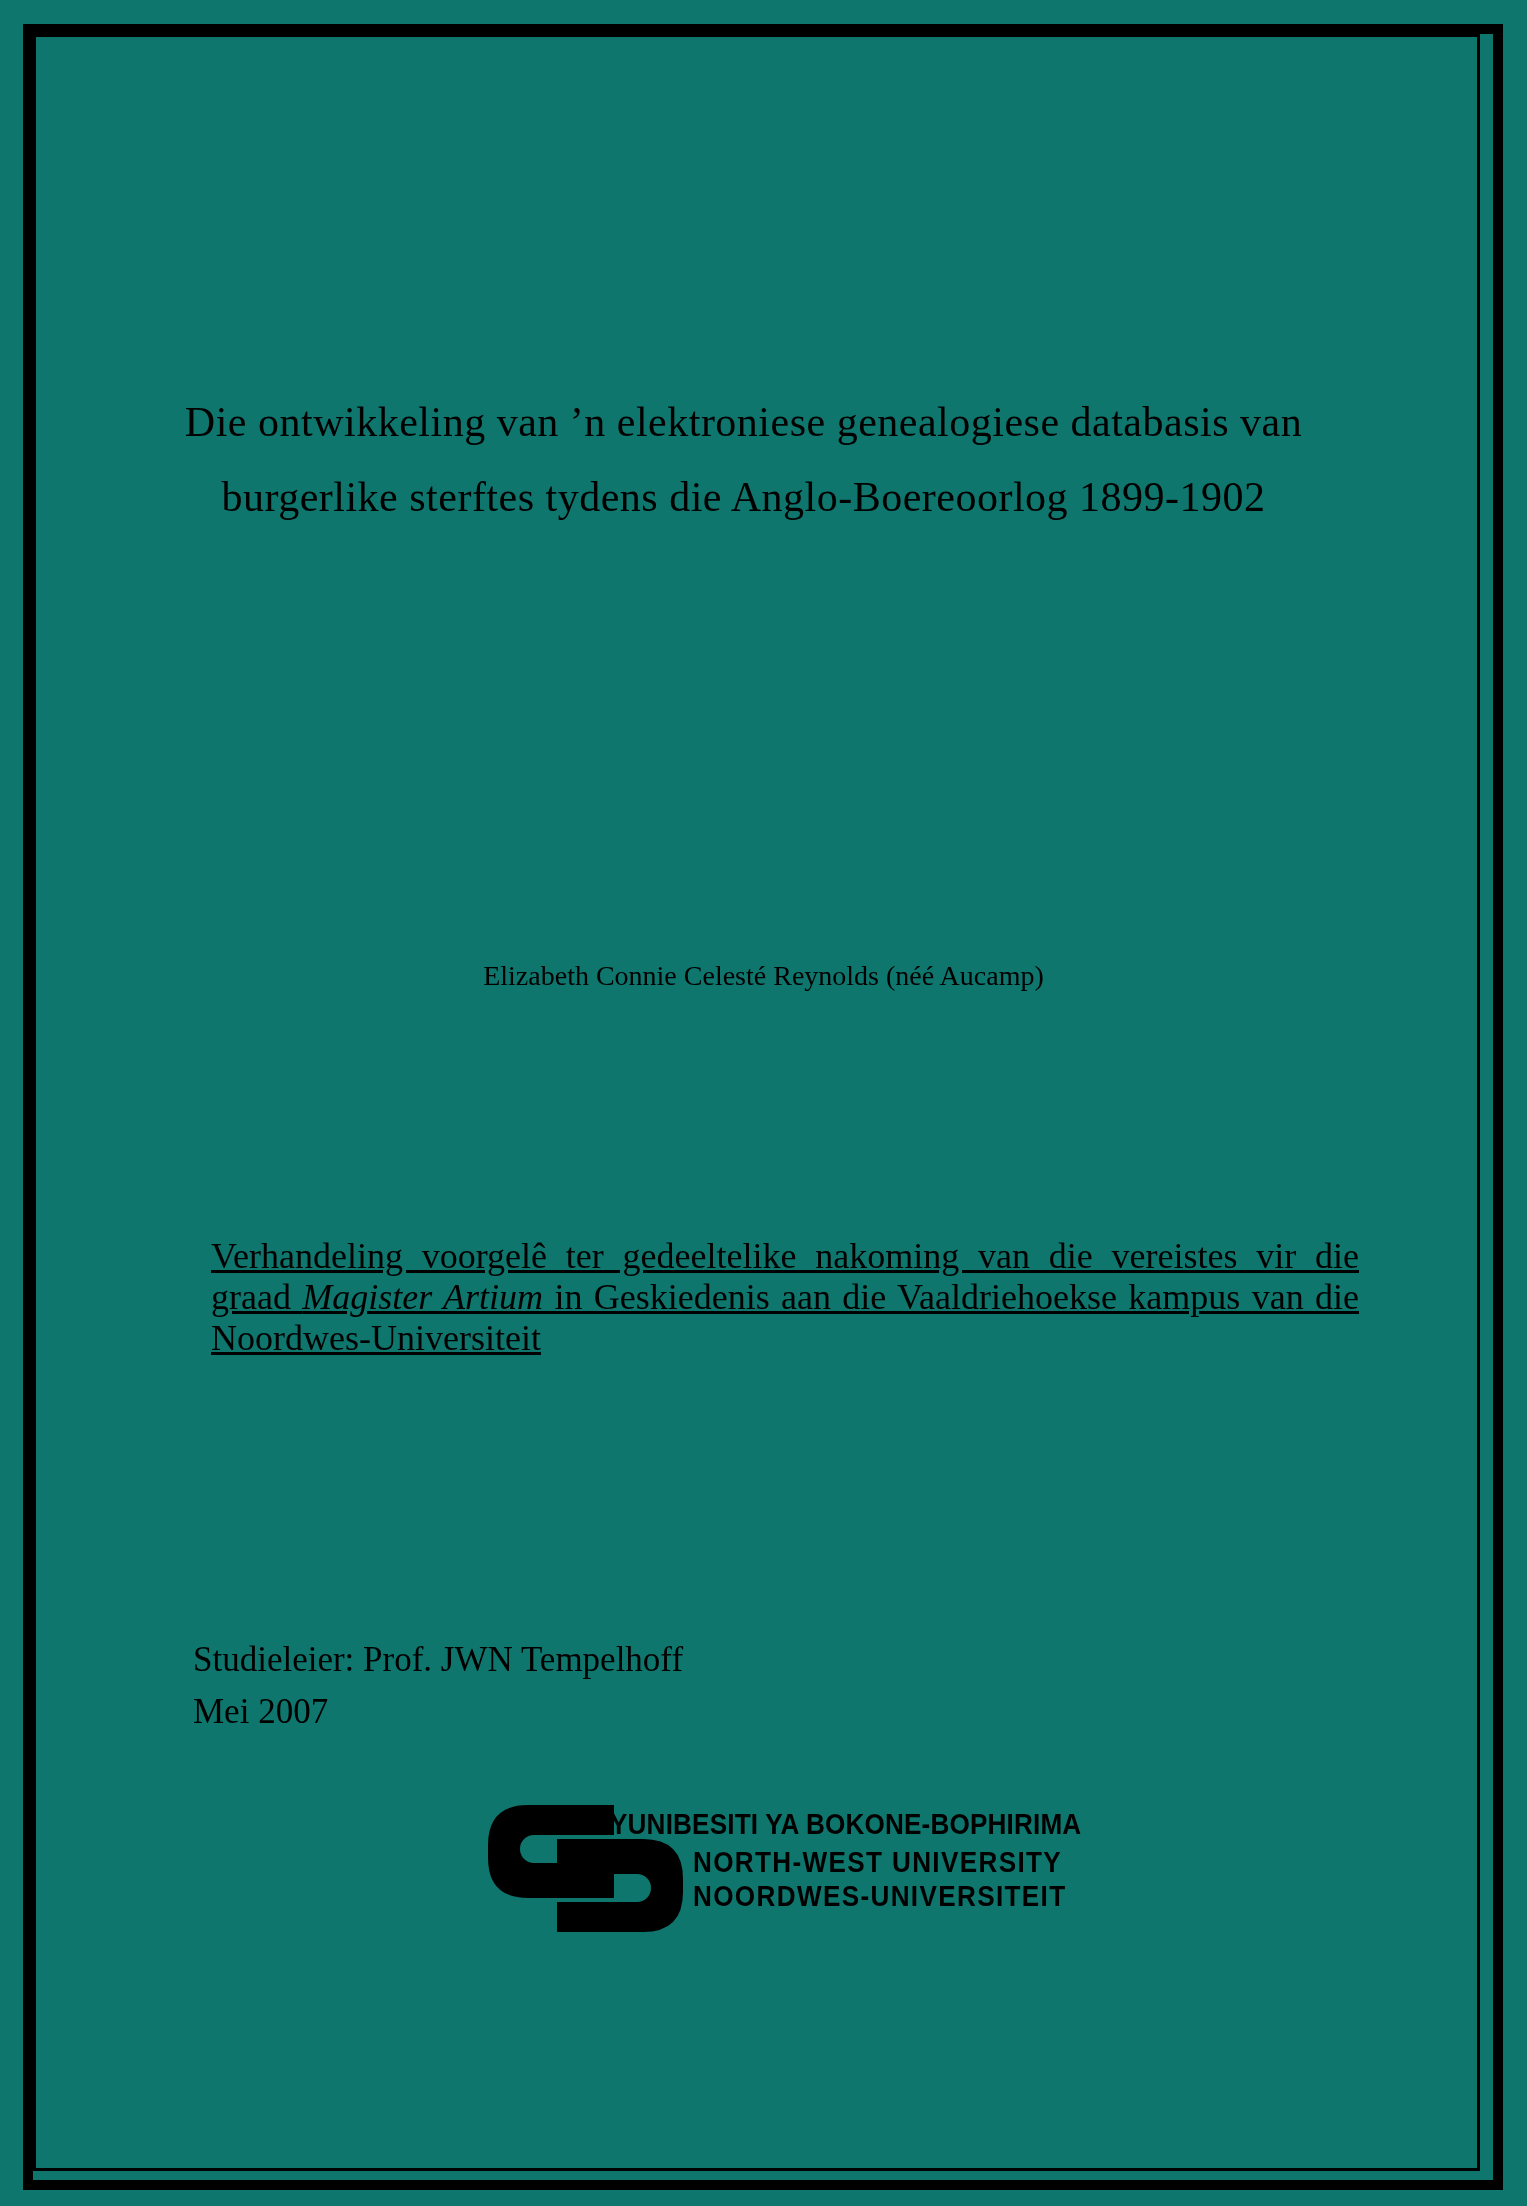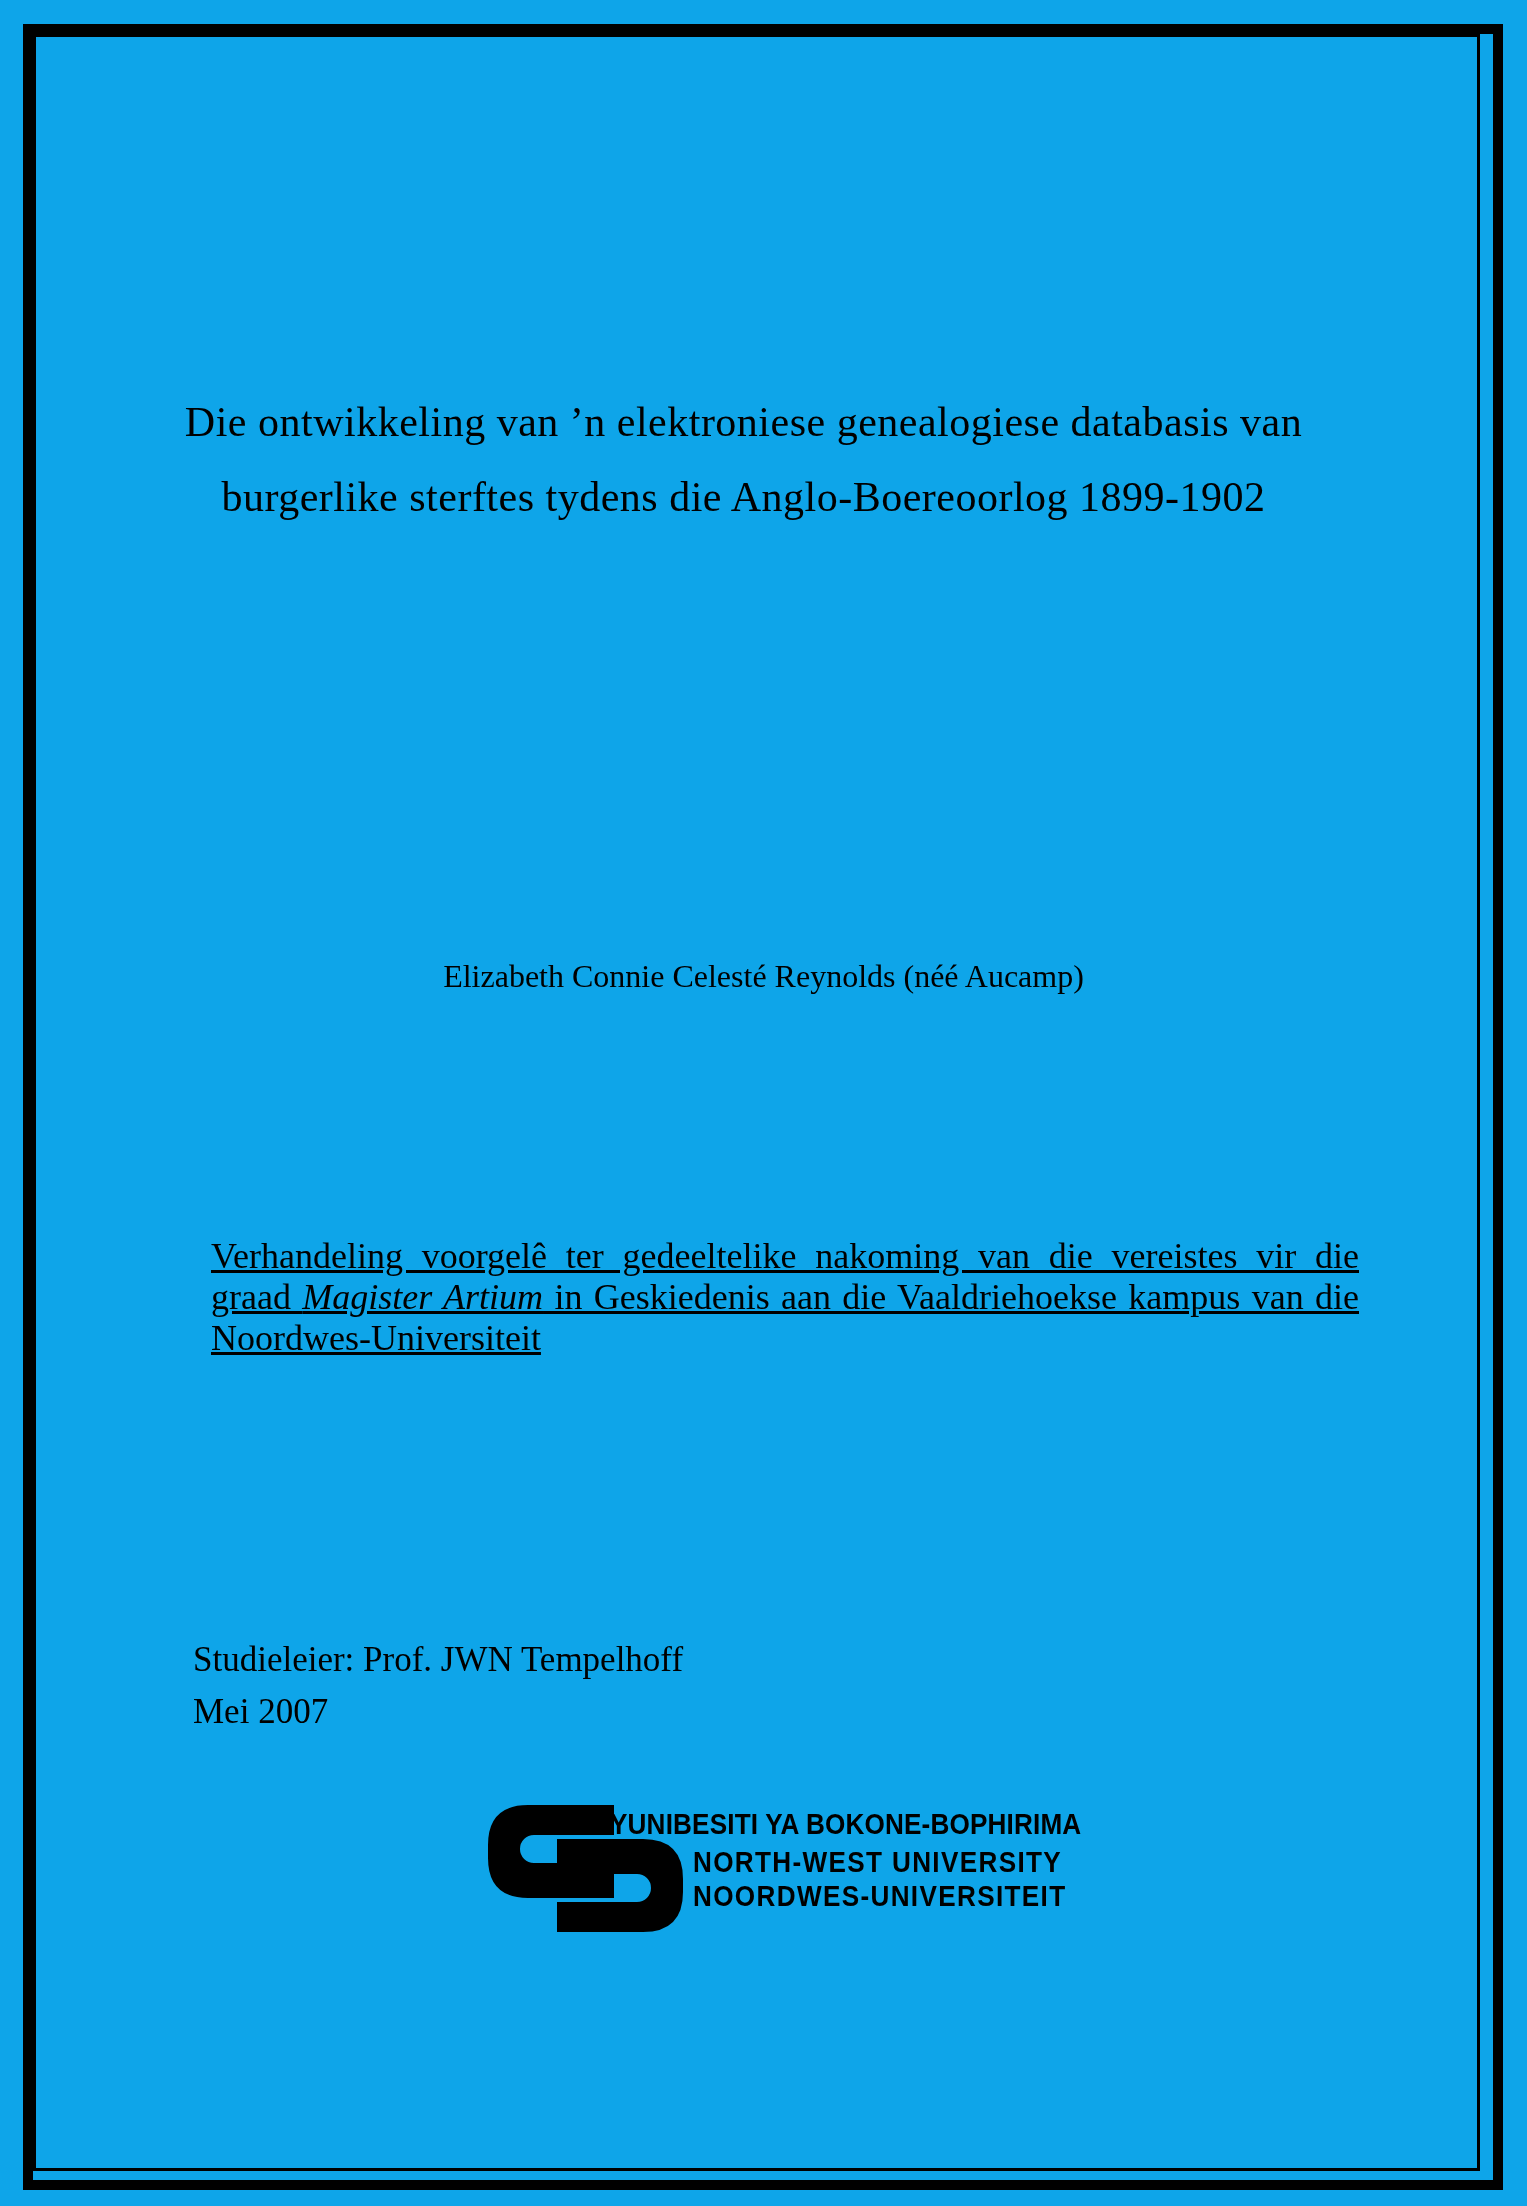--- a/index.html
+++ b/index.html
@@ -1,20 +1,20 @@
 <!DOCTYPE html>
 <html><head>
 <meta charset="utf-8">
 <style>
   html,body{margin:0;padding:0;background:#ffffff;}
   .page{
     position:relative;
     width:1527px;
     height:2206px;
-    background:#0ea5e9;
+    background:#0f766e;
     color:#000;
     font-family:"Liberation Serif", serif;
     overflow:hidden;
   }
   *{box-sizing:border-box;}
   
   .frame-outer{
     position:absolute;left:23px;top:24px;width:1480px;height:2166px;
     border:10px solid #000;
   }
@@ -26,21 +26,21 @@
     position:absolute;left:0;right:40px;top:385px;
     text-align:center;font-size:42px;line-height:75px;
     letter-spacing:0.5px;
   }
   .byline{
     position:absolute;left:0;right:40px;top:797px;
     text-align:center;font-size:35px;line-height:42px;
   }
   .author{
     position:absolute;left:0;right:0;top:952px;
-    text-align:center;font-size:32px;line-height:48px;
+    text-align:center;font-size:28px;line-height:48px;
   }
   .desc{
     position:absolute;left:193px;top:1218px;width:1148px;
     font-size:36px;line-height:41px;text-align:justify;margin:18px;text-decoration:underline;
   }
   .desc em{font-style:italic;}
   .supervisor{
     position:absolute;left:193px;top:1639px;
     font-size:35px;line-height:42px;
   }

